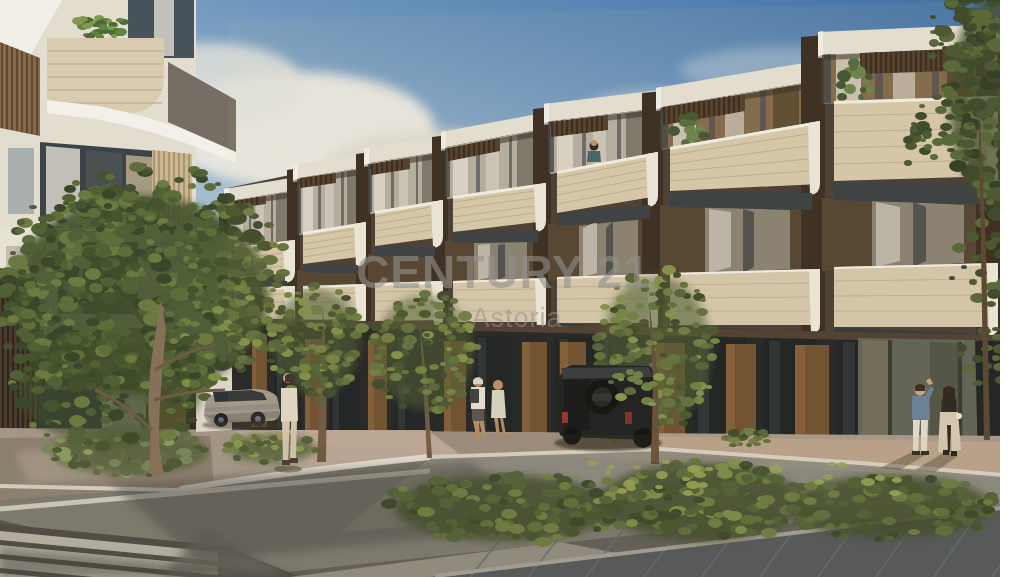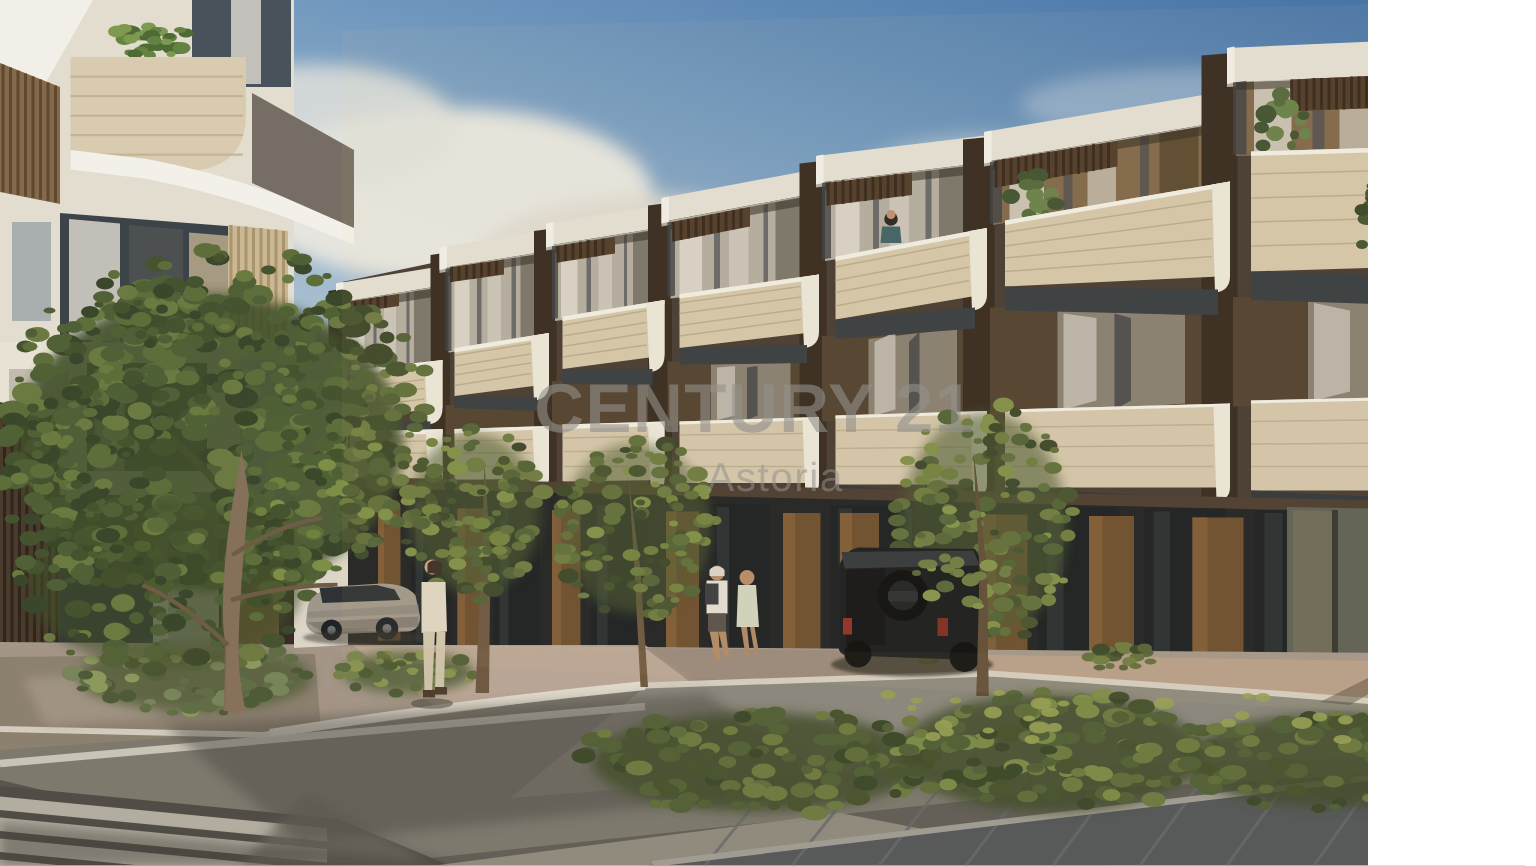--- a/index.html
+++ b/index.html
@@ -1,14 +1,14 @@
 <!DOCTYPE html>
 <html><head><meta charset="utf-8"><style>
 html,body{margin:0;padding:0;}
-#scene{position:relative;width:912px;height:577px;overflow:hidden;font-family:"Liberation Sans", sans-serif;background:#5eead4;}
+#scene{position:relative;width:1000px;height:577px;overflow:hidden;font-family:"Liberation Sans", sans-serif;background:#fde047;}
 svg{display:block;}
 </style></head><body>
 <div id="scene">
 <svg width="1024" height="577" viewBox="0 0 1024 577">
 <defs>
 <linearGradient id="sky" x1="1" y1="0" x2="0.3" y2="1">
  <stop offset="0" stop-color="#3f6ea3"></stop>
  <stop offset="0.35" stop-color="#6e96bd"></stop>
  <stop offset="0.7" stop-color="#a9bfd0"></stop>
  <stop offset="1" stop-color="#ccd4d4"></stop>

